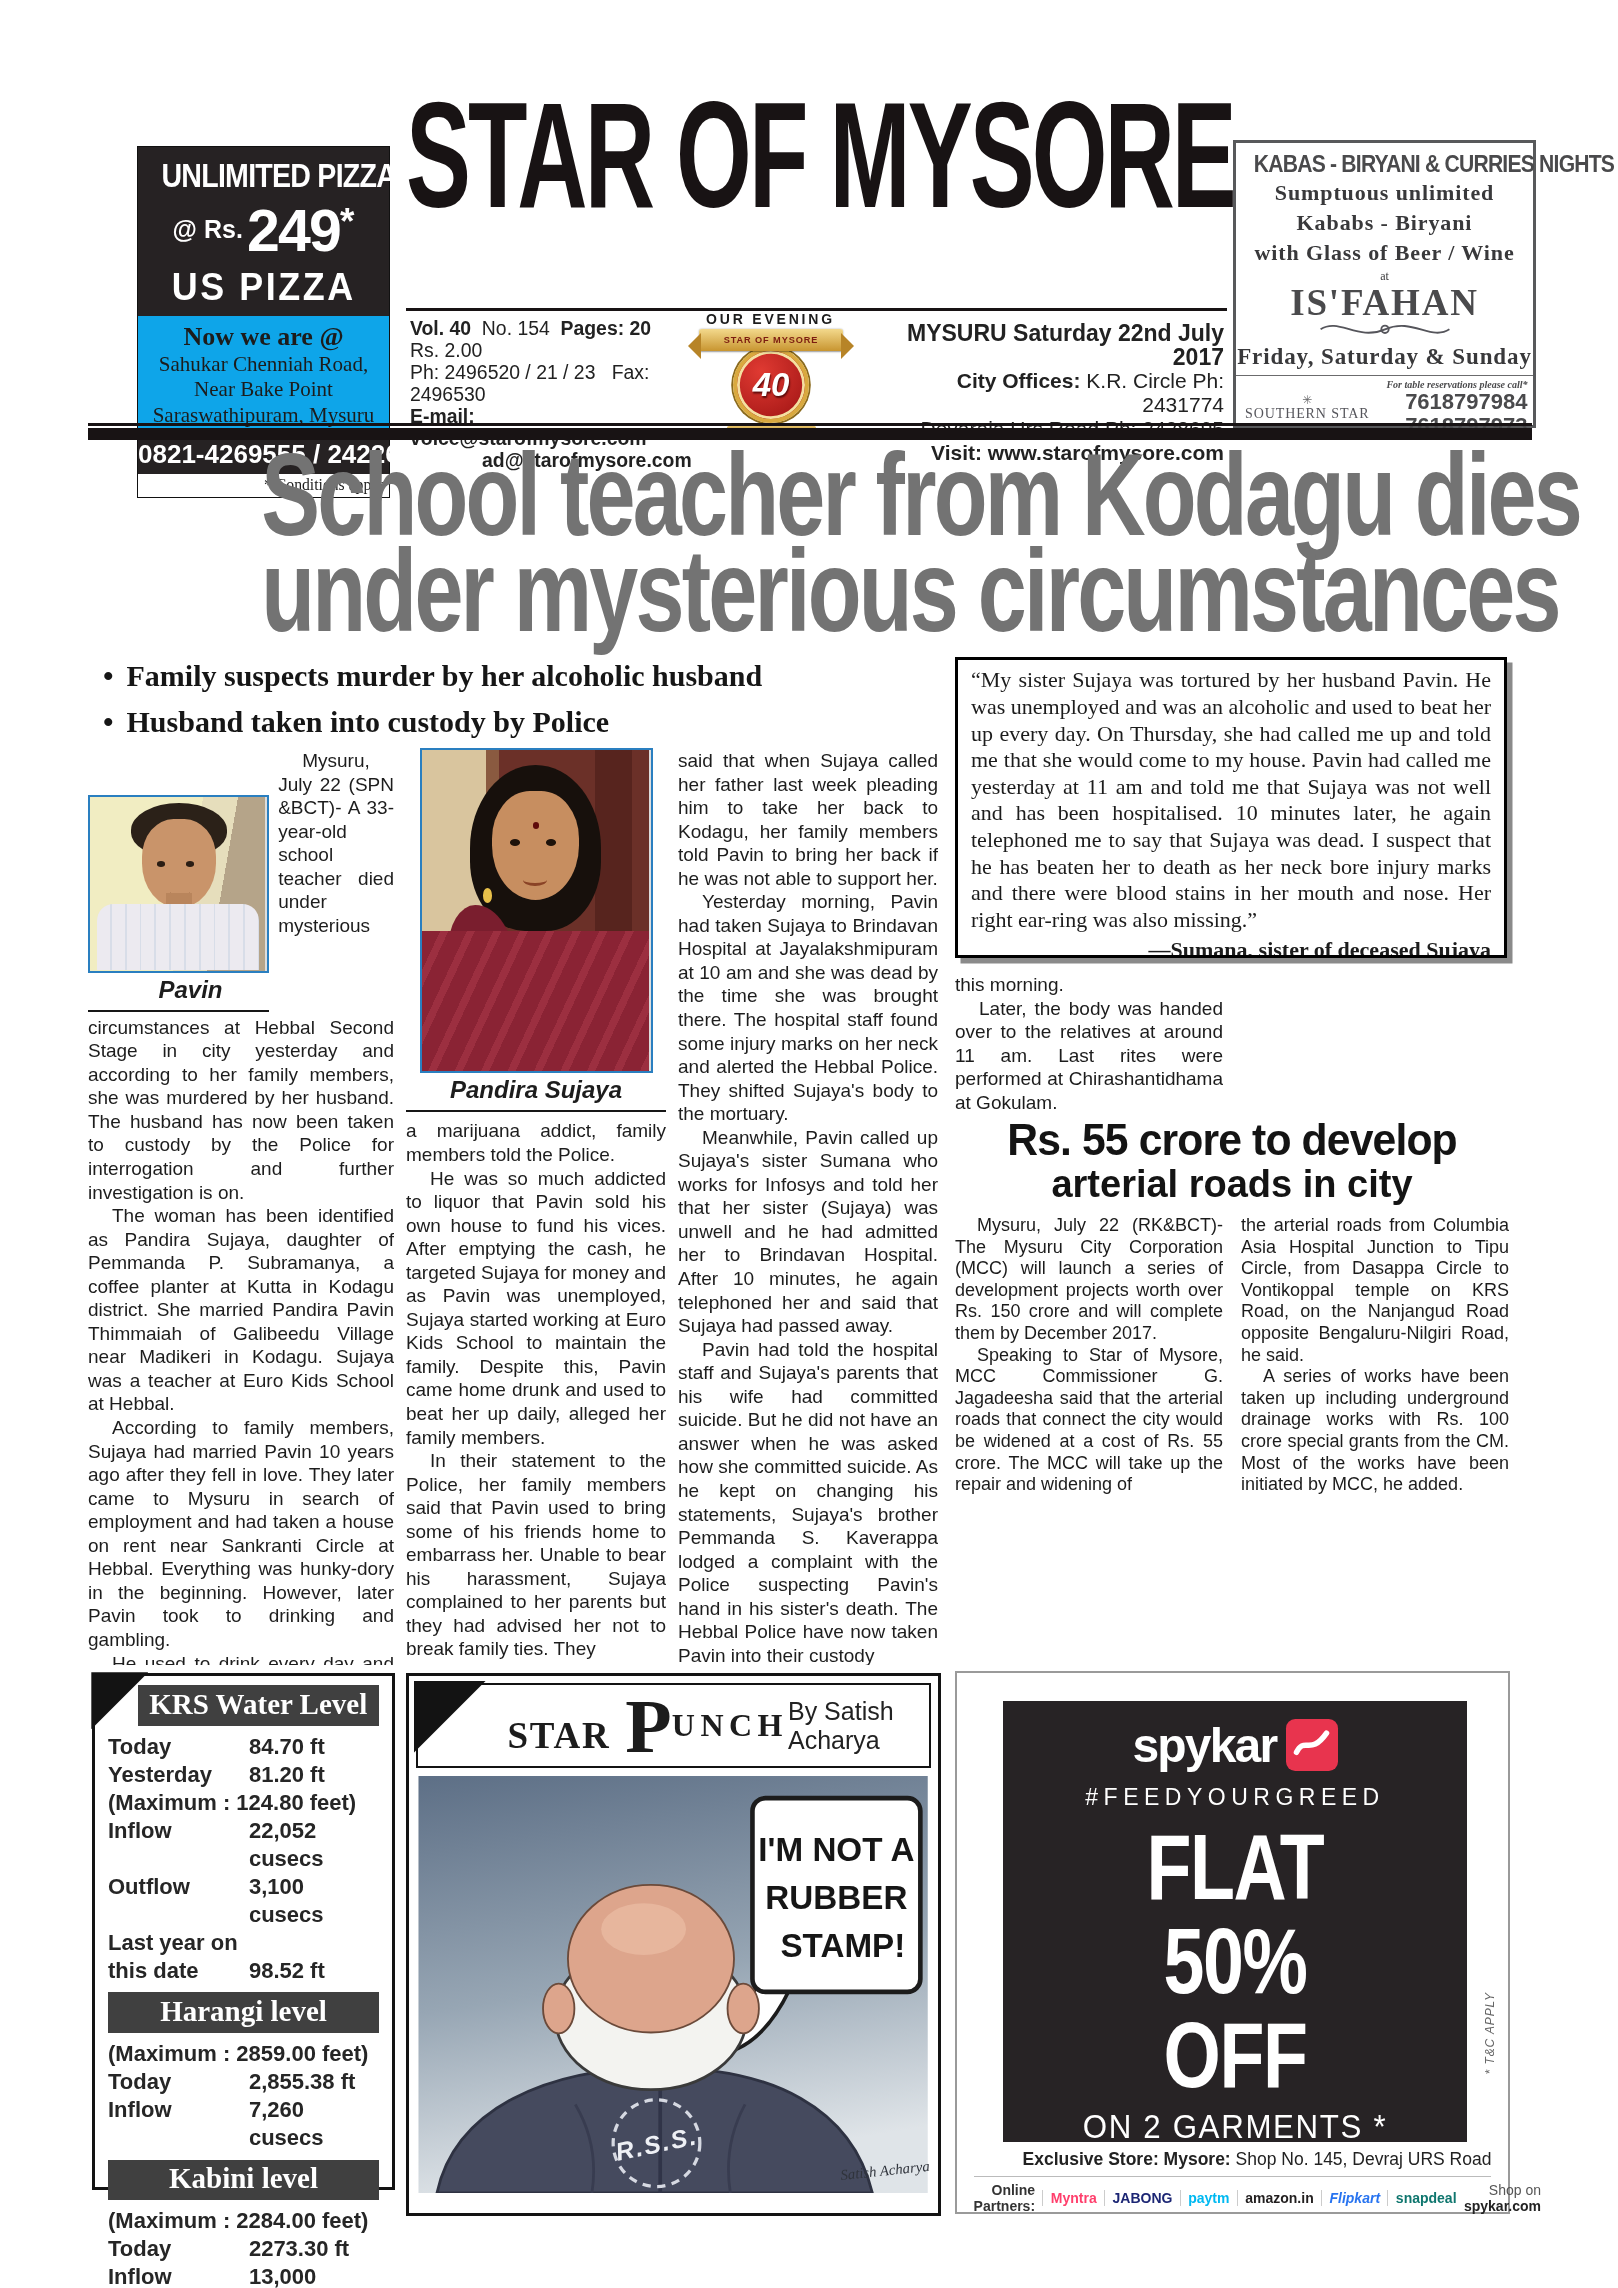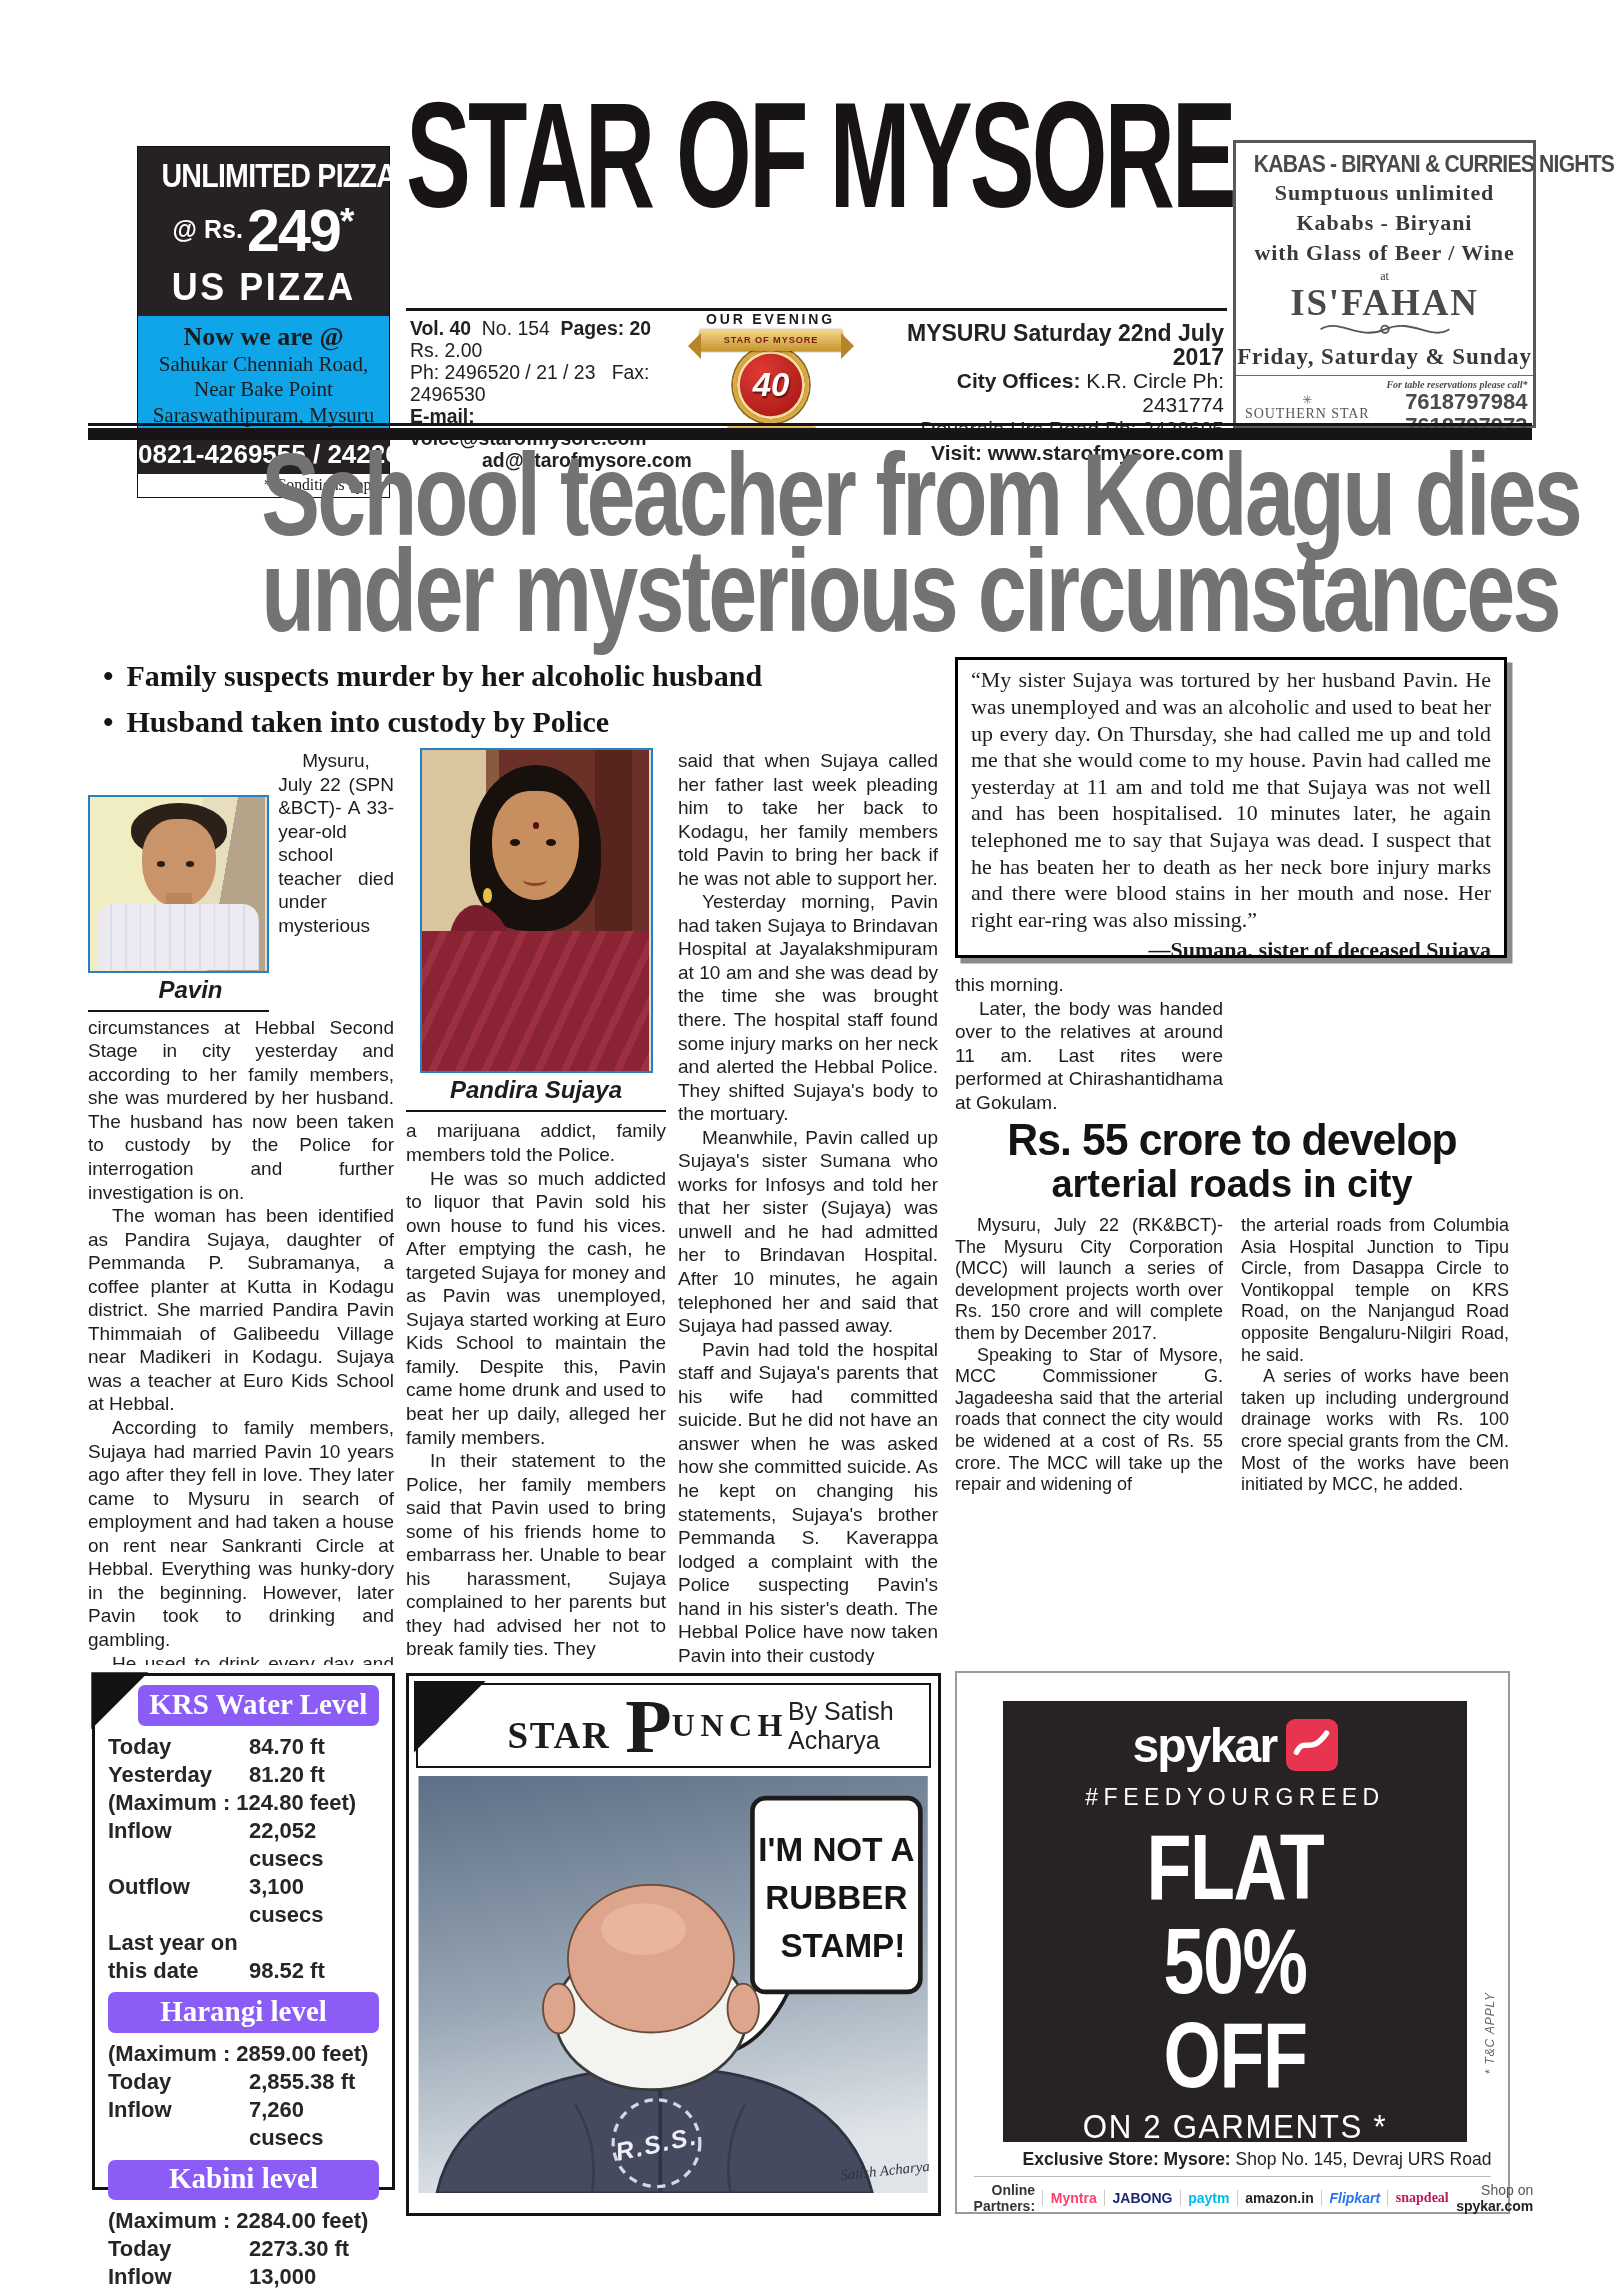--- a/index.html
+++ b/index.html
@@ -119,22 +119,22 @@
   .a2-l2{font-size:38px;font-weight:900;letter-spacing:0;}
   .art2-cols{left:955px;top:1215px;width:554px;height:321px;display:flex;justify-content:space-between;}
   .art2-cols .ccol{width:268px;font-size:18px;line-height:1.2;text-align:justify;overflow:hidden;}
   .art2-cols p{margin:0;text-indent:22px;} .art2-cols p.cont{text-indent:0;}
 
   
   .wl-box{left:92px;top:1673px;width:303px;height:517px;border:3.7px solid #131313;background:#fff;
           box-sizing:border-box;padding:9.2px 13px 0;}
   .fold{position:absolute;width:50px;height:50px;background:#131313;clip-path:polygon(0 0,100% 0,0 100%);}
   .wl-fold{left:-3.7px;top:-3.7px;width:57px;height:57px;}
-  .wl-head{background:#8b5cf6;color:#fff;font-family:"Liberation Serif",serif;font-weight:bold;
-           font-size:29px;text-align:center;padding:2.8px 0 4.6px;margin-bottom:7.4px;border-radius:7px;}
+  .wl-head{background:#404040;color:#fff;font-family:"Liberation Serif",serif;font-weight:bold;
+           font-size:29px;text-align:center;padding:2.8px 0 4.6px;margin-bottom:7.4px;}
   .wl-head.first{margin-left:29.5px;}
   .wl-row{display:flex;font-size:22px;font-weight:bold;line-height:28px;color:#262626;}
   .wl-row .lab{width:52%;} .wl-row .val{width:48%;}
   .wl-max{font-size:22px;font-weight:bold;line-height:28px;color:#262626;}
   .wl-gap{height:7.4px;}
 
   
   .punch-box{left:406px;top:1673px;width:535px;height:543px;border:3.7px solid #131313;background:#fff;
              box-sizing:border-box;padding:7.4px;}
   .punch-head{position:relative;border:2.8px solid #131313;height:85px;display:flex;align-items:center;
@@ -161,21 +161,21 @@
           font-size:12px;color:#666;letter-spacing:0.9px;font-style:italic;}
   .spy-foot{padding:7.4px 16.6px 0;text-align:right;}
   .spy-store{font-size:17.5px;color:#222;}
   .spy-store b{font-weight:bold;}
   .spy-hr{border:none;border-top:1.8px solid #bbb;margin:5.5px 0;}
   .spy-partners{display:flex;align-items:center;font-size:14px;color:#333;}
   .spy-partners .plab{font-weight:bold;margin-right:7.4px;}
   .partner{font-weight:bold;padding:0 7.4px;border-left:0.9px solid #ccc;}
   .partner:first-of-type{border-left:none;padding-left:0;}
   .p-myntra{color:#ff3f6c;} .p-jabong{color:#1c2674;} .p-paytm{color:#00b9f1;}
-  .p-amazon{color:#221f1f;} .p-flipkart{color:#2874f0;font-style:italic;} .p-snapdeal{color:#be185d;font-family:Liberation Serif, serif;}
+  .p-amazon{color:#221f1f;} .p-flipkart{color:#2874f0;font-style:italic;} .p-snapdeal{color:#0f766e;}
   .spy-shop{margin-left:auto;color:#555;}
   .spy-shop b{color:#222;}
 </style>
 </head>
 <body>
 
 <div class="page">
 
   <div class="abs pizza-ad">
     <div class="pizza-top">

